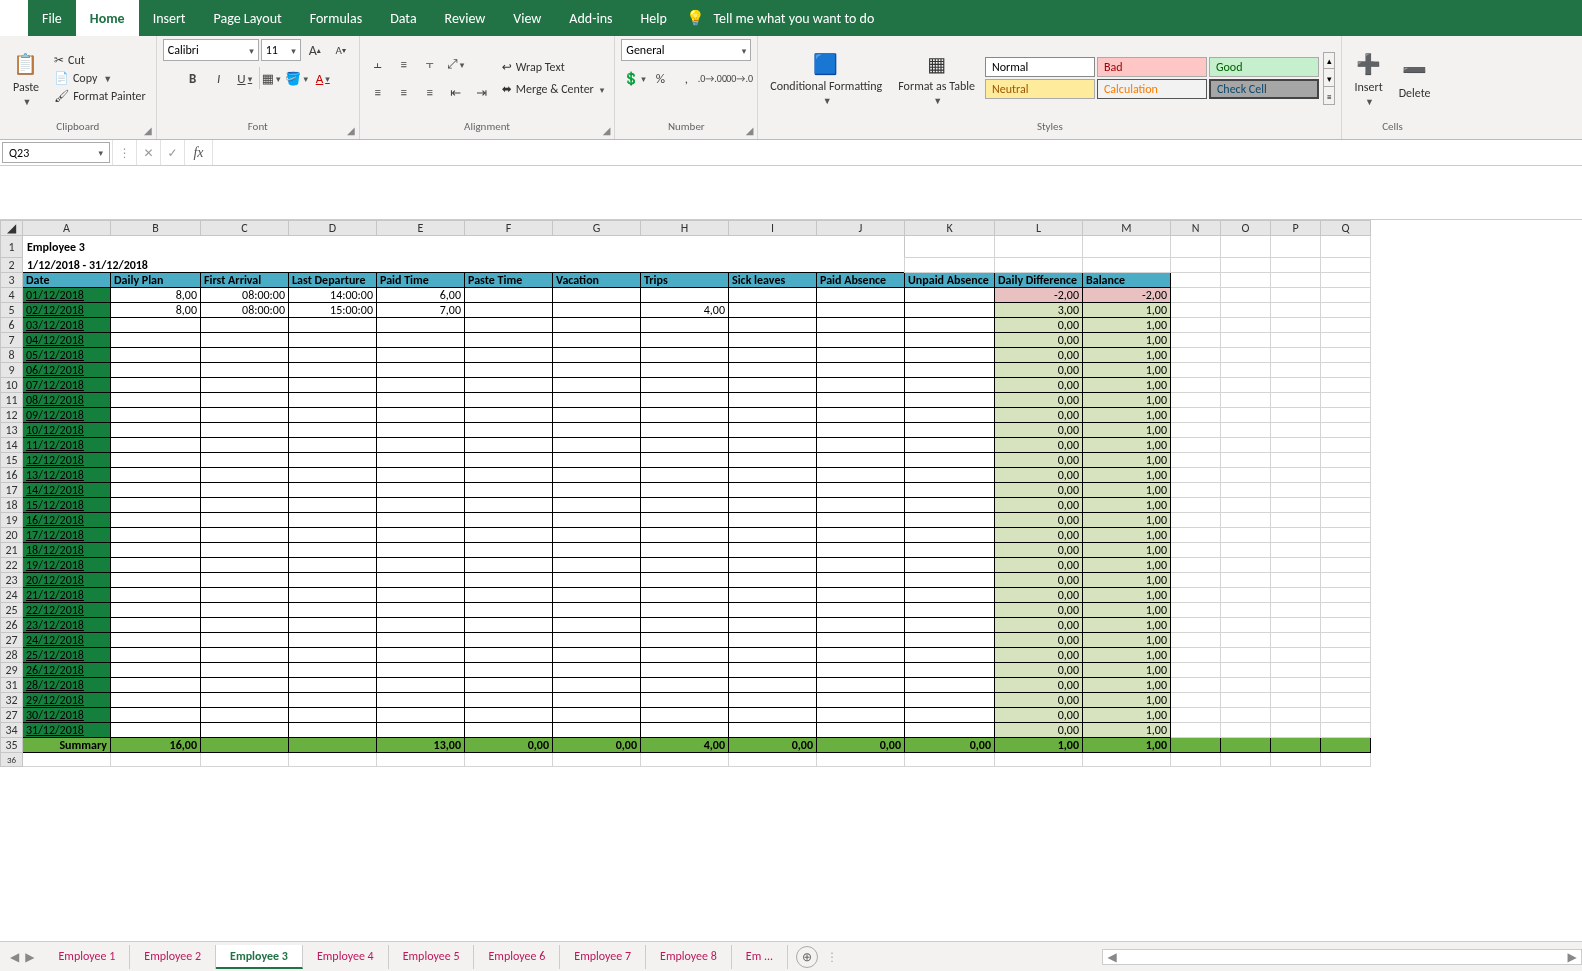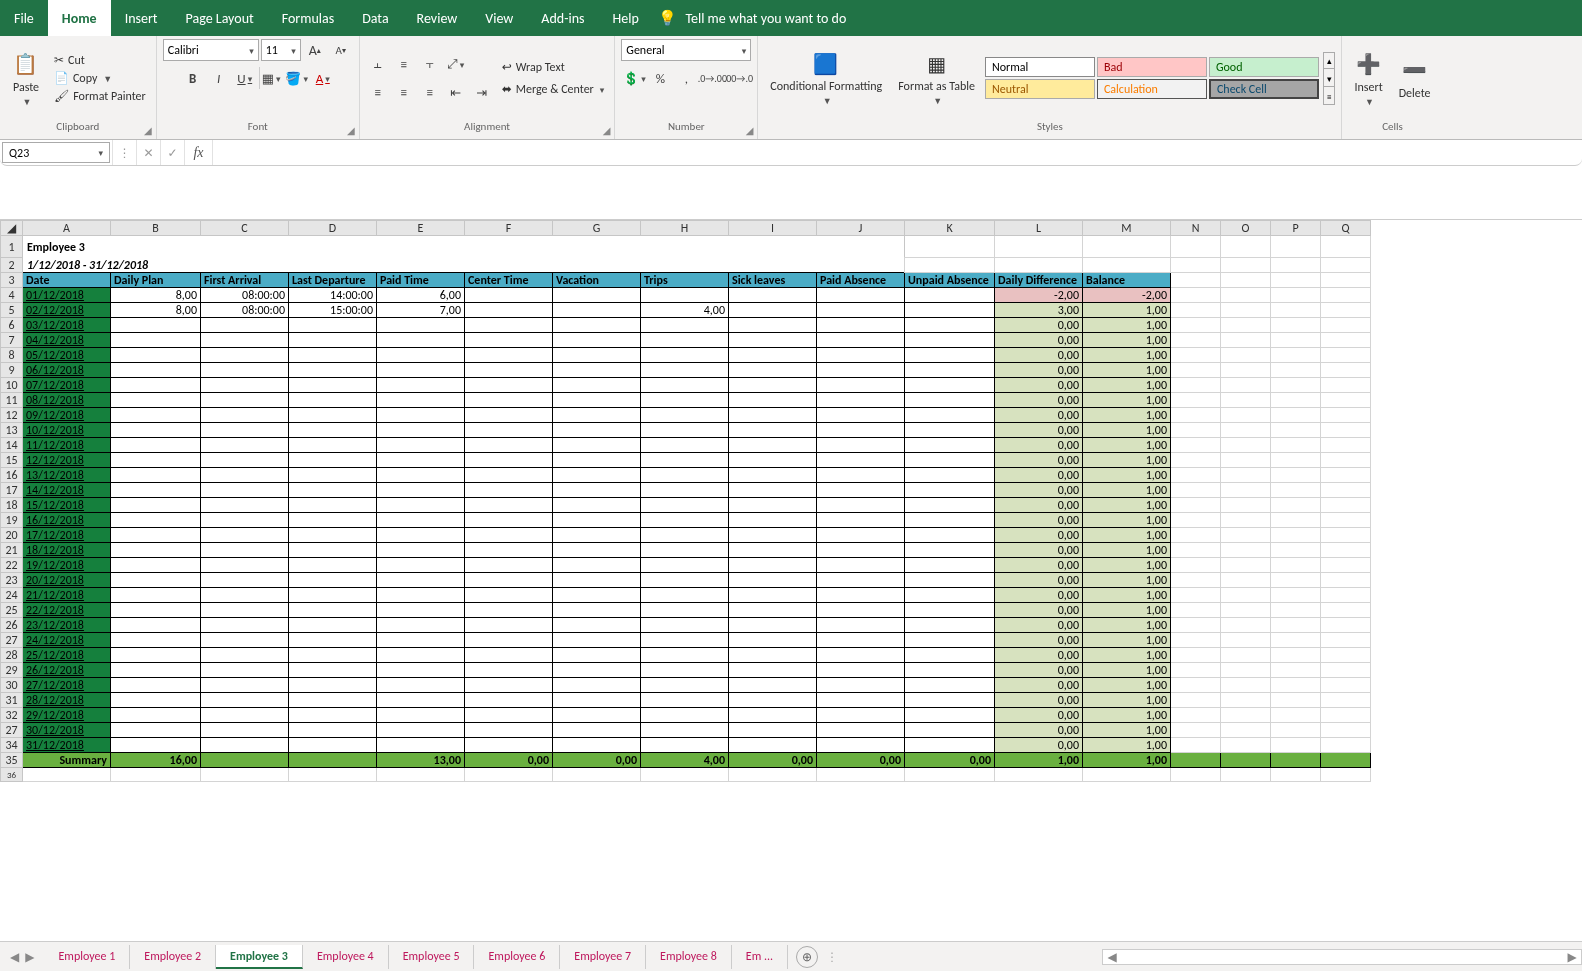--- a/index.html
+++ b/index.html
@@ -1,19 +1,19 @@
 <!DOCTYPE html>
 <html><head>
 <meta charset="utf-8">
 <style>
 * { margin: 0; padding: 0; box-sizing: border-box; font-family: "Segoe UI", Calibri, sans-serif; }
 body { background: #fff; overflow: hidden; width: 1582px; height: 971px; font-size: 12px; }
 
 
-.ribbon-tabs { background: #217346; height: 36px; display: flex; align-items: stretch; color: #fff; }
+.ribbon-tabs { background: #217346; height: 36px; display: flex; align-items: stretch; color: #fff; margin-left: 28px; }
 .ribbon-tab { padding: 0 14px; display: flex; align-items: center; cursor: pointer; font-size: 14px; }
 .ribbon-tab.active { background: #fff; color: #217346; font-weight: 600; }
 .tell-me { display: flex; align-items: center; gap: 8px; margin-left: 6px; font-size: 14px; }
 .lightbulb { font-size: 15px; }
 
 
 .ribbon-body { height: 104px; border-bottom: 1px solid #bababa; display: flex; background: #f3f2f1; }
 .rgroup { display: flex; flex-direction: column; border-right: 1px solid #d7d7d7; height: 100%; }
 .rgroup-content { flex: 1; display: flex; align-items: center; padding: 3px 6px; gap: 4px; }
 .rgroup-label { text-align: center; font-size: 11px; color: #666; padding-bottom: 6px; position: relative; }
@@ -33,39 +33,39 @@
 
 .style-cell { width: 110px; height: 20px; border: 1px solid #aaa; padding: 2px 6px; font-size: 12px; display:flex; align-items:center; cursor:pointer; }
 .style-normal { background:#fff; color:#000; border:1px solid #888;}
 .style-bad { background:#ffc6c6; color:#9c0006; }
 .style-good { background:#c6efce; color:#006100; }
 .style-neutral { background:#ffeb9c; color:#9c5700; }
 .style-calc { background:#f2f2f2; color:#fa7d00; border:1px solid #555;}
 .style-check { background:#a6a6a6; color:#0c4a6e; border:2px solid #444;}
 
 
-.formula-row { height: 26px; border-bottom: 1px solid #ccc; display: flex; align-items: stretch; background:#fff;border-radius:7px; }
+.formula-row { height: 26px; border-bottom: 1px solid #ccc; display: flex; align-items: stretch; background:#fff; }
 .namebox { width: 108px; border: 1px solid #aaa; margin: 2px; display:flex; align-items:center; padding:0 6px; font-size:12px; justify-content:space-between;}
 .fbtn { width: 24px; display:flex; align-items:center; justify-content:center; color:#999; border-left:1px solid #e2e2e2; cursor:pointer;}
 .fxlabel { font-style: italic; font-family: "Times New Roman", serif; font-size:14px; color:#555; width:28px; display:flex; align-items:center; justify-content:center; border-left:1px solid #e2e2e2;}
 .fbar-input { flex:1; border-left:1px solid #e2e2e2; padding:0 6px; }
 .fbar-expand { height: 54px; border-bottom: 1px solid #ccc; background:#fff;}
 
 
 .grid-wrap { position: relative; }
 table.grid { border-collapse: collapse; table-layout: fixed; }
 table.grid th, table.grid td { border: 1px solid #c6c6c6; font-size: 12px; padding: 0 3px; height: 14px; overflow:hidden; white-space:nowrap; }
 table.grid th { background: #e6e6e6; font-weight: normal; color:#333; text-align:center; position:relative;}
 .rowhdr { width: 22px; text-align:center; background:#e6e6e6; color:#555; font-size:11px;}
 .corner { background:#e6e6e6; width:22px; }
 col.c-date { width: 88px; } col.c-b { width:90px; } col.c-c {width:88px;} col.c-d{width:88px;} col.c-e{width:88px;} col.c-f{width:88px;}
 col.c-g{width:88px;} col.c-h{width:88px;} col.c-i{width:88px;} col.c-j{width:88px;} col.c-k{width:90px;} col.c-l{width:88px;} col.c-m{width:88px;}
 col.c-ext{width:50px;}
 .title-cell { font-weight: bold; font-size: 18px; background:#fff; border:none !important; padding:2px 4px !important; height:22px !important; }
-.period-cell { font-weight:bold; font-size:12px; border:none !important; padding:0 4px !important; height:14px !important;font-style:italic;}
+.period-cell { font-weight:bold; font-size:12px; border:none !important; padding:0 4px !important; height:14px !important;}
 .hdr-cell { background:#4bacc6; font-weight:bold; border:1px solid #000 !important; font-size:11.5px; text-align:left;}
 .date-col { background:#15803d; border:1px solid #000 !important; font-size:11.5px;text-decoration:underline;}
 .data-cell { border:1px solid #000 !important; text-align:right; font-size:11.5px;}
 .diff-cell { background:#d7e2bf; border:1px solid #000 !important; text-align:right; font-size:11.5px;}
 .neg-diff { background:#e9c1c1; }
 .sum-row td { background:#6ab040 !important; border:1px solid #000 !important; font-weight:bold; font-size:11.5px; text-align:right;}
 .sum-row td:first-child { text-align:left; }
 .outer-cell { border:1px solid #d4d4d4 !important; }
 
 
@@ -330,21 +330,21 @@
           <td class="outer-cell"></td>
           <td class="outer-cell"></td>
         </tr>
         <tr>
           <th class="rowhdr">3</th>
           <td class="hdr-cell">Date</td>
           <td class="hdr-cell">Daily Plan</td>
           <td class="hdr-cell">First Arrival</td>
           <td class="hdr-cell">Last Departure</td>
           <td class="hdr-cell">Paid Time</td>
-          <td class="hdr-cell">Center Time</td>
+          <td class="hdr-cell">Paste Time</td>
           <td class="hdr-cell">Vacation</td>
           <td class="hdr-cell">Trips</td>
           <td class="hdr-cell">Sick leaves</td>
           <td class="hdr-cell">Paid Absence</td>
           <td class="hdr-cell">Unpaid Absence</td>
           <td class="hdr-cell">Daily Difference</td>
           <td class="hdr-cell">Balance</td>
           <td class="outer-cell"></td>
           <td class="outer-cell"></td>
           <td class="outer-cell"></td>
@@ -846,40 +846,20 @@
           <td class="diff-cell">0,00</td>
           <td class="diff-cell">1,00</td>
           <td class="outer-cell"></td>
           <td class="outer-cell"></td>
           <td class="outer-cell"></td>
           <td class="outer-cell"></td>
         </tr>
         <tr>
           <th class="rowhdr">29</th>
           <td class="date-col">26/12/2018</td>
-          <td class="data-cell"></td>
-          <td class="data-cell"></td>
-          <td class="data-cell"></td>
-          <td class="data-cell"></td>
-          <td class="data-cell"></td>
-          <td class="data-cell"></td>
-          <td class="data-cell"></td>
-          <td class="data-cell"></td>
-          <td class="data-cell"></td>
-          <td class="data-cell"></td>
-          <td class="diff-cell">0,00</td>
-          <td class="diff-cell">1,00</td>
-          <td class="outer-cell"></td>
-          <td class="outer-cell"></td>
-          <td class="outer-cell"></td>
-          <td class="outer-cell"></td>
-        </tr>
-        <tr>
-          <th class="rowhdr">30</th>
-          <td class="date-col">27/12/2018</td>
           <td class="data-cell"></td>
           <td class="data-cell"></td>
           <td class="data-cell"></td>
           <td class="data-cell"></td>
           <td class="data-cell"></td>
           <td class="data-cell"></td>
           <td class="data-cell"></td>
           <td class="data-cell"></td>
           <td class="data-cell"></td>
           <td class="data-cell"></td>

